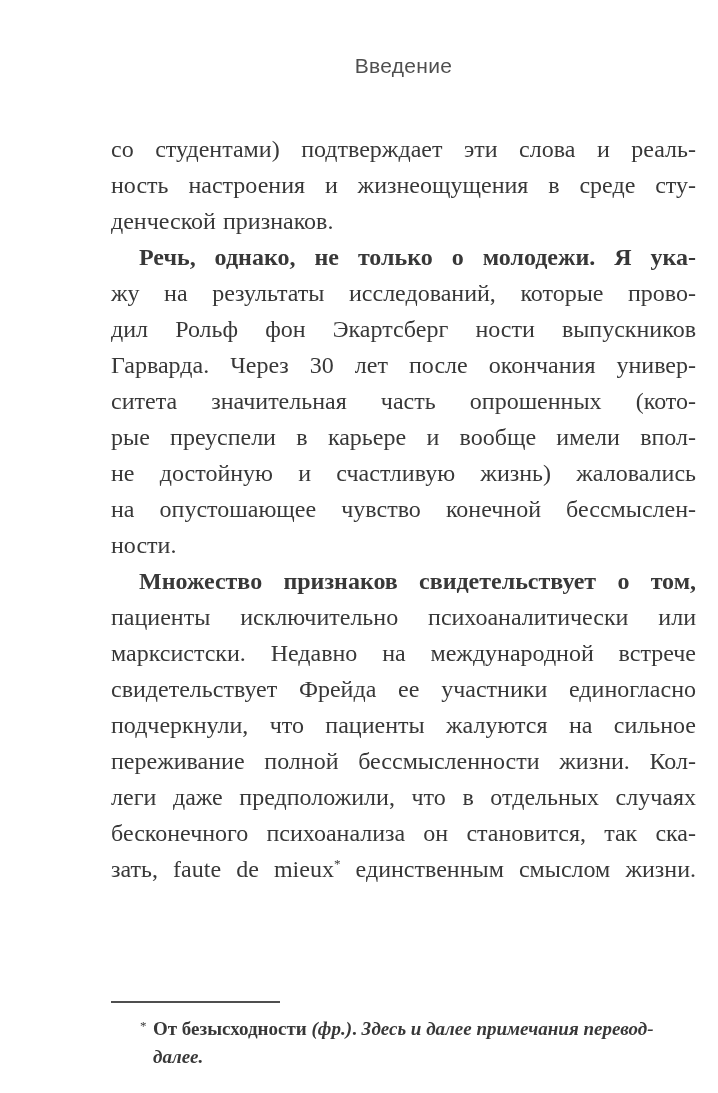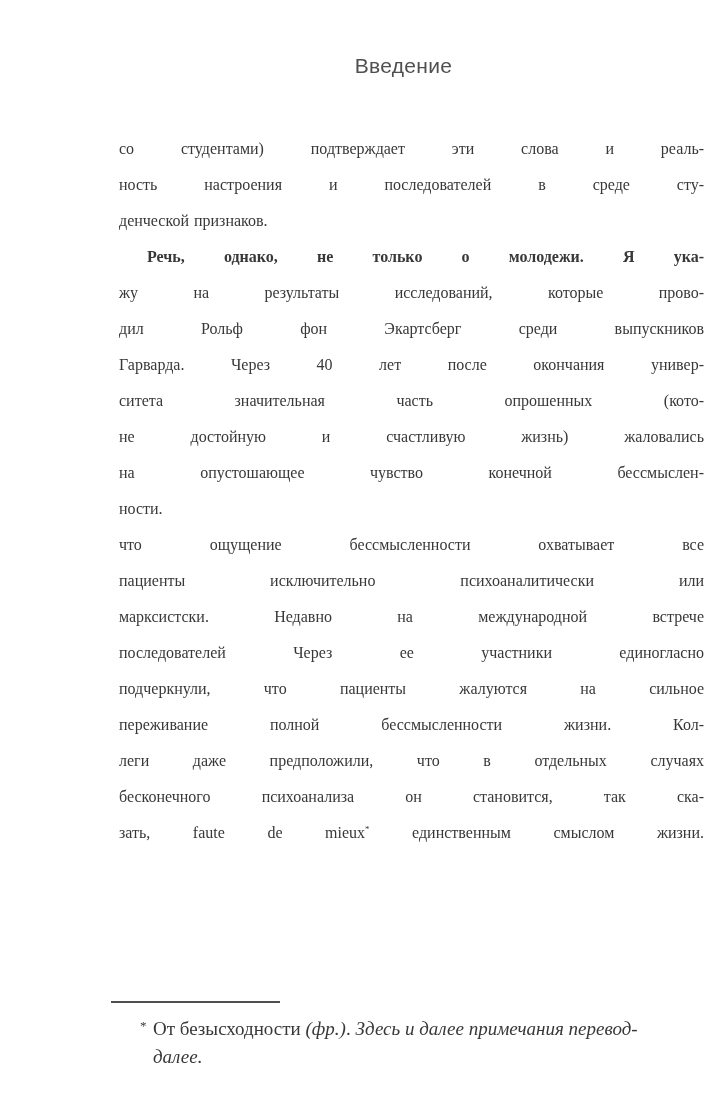--- a/index.html
+++ b/index.html
@@ -20,25 +20,25 @@
     width: 585px;
     text-align: center;
     font-family: "Liberation Sans", sans-serif;
     font-size: 21px;
     line-height: 26px;
     color: #4f4f4f;
     letter-spacing: 0.3px;
   }
   .body-text {
     position: absolute;
-    left: 106px;
+    left: 98px;
     top: 131px;
     width: 585px;
     font-family: "Liberation Serif", serif;
-    font-size: 16px;
+    font-size: 24px;
     line-height: 36px;
     color: #383838;
   }
   .body-text .line {
     height: 36px;
     text-align: justify;
     text-align-last: justify;
     white-space: normal;
     word-spacing: 1px;
   }
@@ -67,46 +67,47 @@
     line-height: 28px;
     color: #383838;
   }
   .footnote-text .marker {
     position: absolute;
     left: -13px;
     top: -3px;
     font-size: 13px;
     color: #383838;
   }
-  .footnote-text .fline { white-space: nowrap; }
+  .footnote-text .fline { white-space: nowrap; font-weight: bold; }
   .footnote-text .italic { font-style: italic; }
 </style>
 </head>
 <body>
 
 <div class="page">
 
   <div class="running-header">Введение</div>
 
   <div class="body-text">
       <div class="line">со студентами) подтверждает эти слова и реаль-</div>
-      <div class="line">ность настроения и последователей в среде сту-</div>
+      <div class="line">ность настроения и жизнеощущения в среде сту-</div>
       <div class="line last-left">денческой признаков.</div>
       <div class="line indent">Речь, однако, не только о молодежи. Я ука-</div>
       <div class="line">жу на результаты исследований, которые прово-</div>
-      <div class="line">дил Рольф фон Экартсберг среди выпускников</div>
-      <div class="line">Гарварда. Через 40 лет после окончания универ-</div>
+      <div class="line">дил Рольф фон Экартсберг ности выпускников</div>
+      <div class="line">Гарварда. Через 30 лет после окончания универ-</div>
       <div class="line">ситета значительная часть опрошенных (кото-</div>
+      <div class="line">рые преуспели в карьере и вообще имели впол-</div>
       <div class="line">не достойную и счастливую жизнь) жаловались</div>
       <div class="line">на опустошающее чувство конечной бессмыслен-</div>
       <div class="line last-left">ности.</div>
-      <div class="line">что ощущение бессмысленности охватывает все</div>
+      <div class="line indent">Множество признаков свидетельствует о том,</div>
       <div class="line">пациенты исключительно психоаналитически или</div>
       <div class="line">марксистски. Недавно на международной встрече</div>
-      <div class="line">последователей Через ее участники единогласно</div>
+      <div class="line">свидетельствует Фрейда ее участники единогласно</div>
       <div class="line">подчеркнули, что пациенты жалуются на сильное</div>
       <div class="line">переживание полной бессмысленности жизни. Кол-</div>
       <div class="line">леги даже предположили, что в отдельных случаях</div>
       <div class="line">бесконечного психоанализа он становится, так ска-</div>
       <div class="line">зать, faute de mieux<sup>*</sup> единственным смыслом жизни.</div>
     </div>
 
   <div class="footnote-rule"></div>
 
   <div class="footnote-text">

